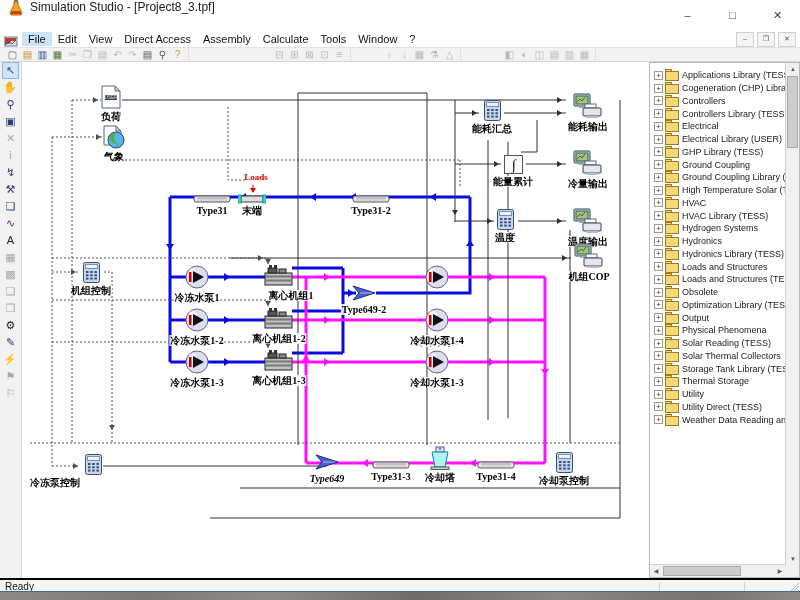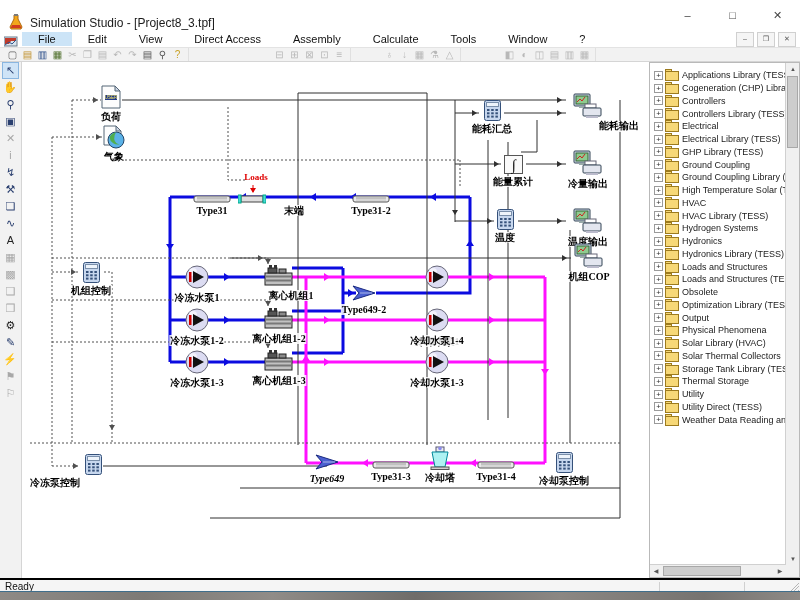--- a/index.html
+++ b/index.html
@@ -1,28 +1,28 @@
 <!DOCTYPE html>
 <html><head>
 <meta charset="utf-8">
 <style>
   html,body{margin:0;padding:0;background:#444;}
   #app{position:relative;width:800px;height:600px;background:#fff;overflow:hidden;
        font-family:"Liberation Sans",sans-serif;-webkit-user-select:none;user-select:none;}
   
-  .titlebar{position:absolute;left:0;top:0;width:800px;height:30px;background:#ffffff;display:flex;align-items:flex-end;}
+  .titlebar{position:absolute;left:0;top:0;width:800px;height:30px;background:#ffffff;display:flex;align-items:flex-start;}
   .app-icon{width:16px;height:16px;margin-left:8px;margin-right:6px;flex:0 0 auto;}
   .title-text{font-size:12px;color:#1a1a1a;white-space:nowrap;}
   .win-btns{position:absolute;right:0;top:0;height:30px;display:flex;}
   .win-btn{width:45px;height:30px;text-align:center;line-height:30px;font-size:11px;color:#444;}
   
   .menubar{position:absolute;left:0;top:30px;width:800px;height:17px;background:#ffffff;display:flex;align-items:center;border-bottom:1px solid #e3e3e3;}
   .mdi-doc{width:14px;height:12px;margin:0 4px 0 4px;}
   #menus{display:flex;height:17px;align-items:center;}
-  .menu-item{font-size:11px;color:#111;padding:1px 16px;white-space:nowrap;}
+  .menu-item{font-size:11px;color:#111;padding:1px 6px;white-space:nowrap;}
   .menu-item.active{background:#cce4f7;}
   .mdi-btns{position:absolute;right:4px;top:2px;display:flex;gap:3px;}
   .mdi-btn{width:16px;height:13px;border:1px solid #d0d0d0;background:#f5f5f5;font-size:7px;line-height:12px;text-align:center;color:#555;}
   
   .toolbar{position:absolute;left:0;top:48px;width:800px;height:13px;background:#f2f2f2;border-bottom:1px solid #d5d5d5;display:flex;align-items:center;padding-top:0;}
   .tb-group{display:flex;align-items:center;height:13px;padding:0 3px;border-right:1px solid #e0e0e0;background:#f2f2f2;}
   .tbtn{width:15px;height:13px;font-size:10px;line-height:13px;text-align:center;color:#333;}
   .tbtn.dis{color:#b8b8b8 !important;}
   
   .lefttb{position:absolute;left:0;top:62px;width:21px;height:516px;background:#f2f2f2;border-right:1px solid #d5d5d5;}
@@ -279,21 +279,21 @@
           <rect x="1" y="3" width="36" height="6" rx="2" fill="#e9e9e9" stroke="#555"></rect>
           <line x1="4" y1="5" x2="34" y2="5" stroke="#9a9a9a"></line>
           <line x1="4" y1="7" x2="34" y2="7" stroke="#c2c2c2"></line>
         </svg></div>
       <div class="clabel" style="left: 190px; top: 143px; text-align: right;">Type31</div>
       <div class="comp" style="left: 216px; top: 129px;"><svg width="28" height="12">
           <rect x="3" y="3" width="22" height="6" fill="#dedede" stroke="#444"></rect>
           <rect x="0" y="2" width="3" height="8" fill="#45d8d8" stroke="#0a8"></rect>
           <rect x="25" y="2" width="3" height="8" fill="#45d8d8" stroke="#0a8"></rect>
         </svg></div>
-      <div class="clabel" style="left: 230px; top: 143px; margin-left: 42px;">末端</div>
+      <div class="clabel" style="left: 230px; top: 143px;">末端</div>
       <div class="comp" style="left: 330px; top: 129px;"><svg width="38" height="12">
           <rect x="1" y="3" width="36" height="6" rx="2" fill="#e9e9e9" stroke="#555"></rect>
           <line x1="4" y1="5" x2="34" y2="5" stroke="#9a9a9a"></line>
           <line x1="4" y1="7" x2="34" y2="7" stroke="#c2c2c2"></line>
         </svg></div>
       <div class="clabel" style="left: 349px; top: 143px;">Type31-2</div>
       <div class="comp" style="left: 461.5px; top: 37.5px;"><svg width="17" height="21">
           <rect x="0.5" y="0.5" width="16" height="20" rx="2" fill="#c7d7ee" stroke="#35517a"></rect>
           <rect x="2.5" y="2.5" width="12" height="4" fill="#eef4fb" stroke="#7a8faa"></rect>
           <g fill="#35517a">
@@ -311,21 +311,21 @@
       <div class="clabel" style="left: 470px; top: 60.5px;">能耗汇总</div>
       <div class="comp" style="left: 551px; top: 31px;"><svg width="30" height="26">
           <rect x="1" y="1" width="16" height="12" rx="1" fill="#cfd9ea" stroke="#345"></rect>
           <rect x="3" y="3" width="12" height="8" fill="#8fca8f" stroke="#363"></rect>
           <polyline points="4,9 7,6 9,8 12,4" stroke="#c22" fill="none"></polyline>
           <rect x="6" y="13" width="6" height="2" fill="#9aa"></rect>
           <rect x="12" y="11" width="11" height="4" fill="#fff" stroke="#667"></rect>
           <rect x="10" y="15" width="18" height="8" rx="1" fill="#e3e6ef" stroke="#345"></rect>
           <rect x="13" y="23" width="12" height="2" fill="#bbc"></rect>
         </svg></div>
-      <div class="clabel" style="left: 597px; top: 59px; font-family: Liberation Mono, monospace;">能耗输出</div>
+      <div class="clabel" style="left: 566px; top: 59px;">能耗输出</div>
       <div class="comp" style="left: 481.5px; top: 92.5px;"><svg width="19" height="19">
           <rect x="0.5" y="0.5" width="18" height="18" fill="#fafafa" stroke="#555"></rect>
           <text x="9.5" y="14.5" font-size="15" text-anchor="middle" fill="#111" font-family="Liberation Serif,serif">∫</text>
         </svg></div>
       <div class="clabel" style="left: 491px; top: 113.5px;">能量累计</div>
       <div class="comp" style="left: 551px; top: 88px;"><svg width="30" height="26">
           <rect x="1" y="1" width="16" height="12" rx="1" fill="#cfd9ea" stroke="#345"></rect>
           <rect x="3" y="3" width="12" height="8" fill="#8fca8f" stroke="#363"></rect>
           <polyline points="4,9 7,6 9,8 12,4" stroke="#c22" fill="none"></polyline>
           <rect x="6" y="13" width="6" height="2" fill="#9aa"></rect>
@@ -545,21 +545,21 @@
           <span class="tlabel">Controllers Library (TESS)</span>
         </div>
         <div class="tree-row">
           <span class="plus">+</span>
           <span class="folder"></span>
           <span class="tlabel">Electrical</span>
         </div>
         <div class="tree-row">
           <span class="plus">+</span>
           <span class="folder"></span>
-          <span class="tlabel">Electrical Library (TESS)</span>
+          <span class="tlabel">Electrical Library (USER)</span>
         </div>
         <div class="tree-row">
           <span class="plus">+</span>
           <span class="folder"></span>
           <span class="tlabel">GHP Library (TESS)</span>
         </div>
         <div class="tree-row">
           <span class="plus">+</span>
           <span class="folder"></span>
           <span class="tlabel">Ground Coupling</span>
@@ -625,21 +625,21 @@
           <span class="tlabel">Output</span>
         </div>
         <div class="tree-row">
           <span class="plus">+</span>
           <span class="folder"></span>
           <span class="tlabel">Physical Phenomena</span>
         </div>
         <div class="tree-row">
           <span class="plus">+</span>
           <span class="folder"></span>
-          <span class="tlabel">Solar Library (HVAC)</span>
+          <span class="tlabel">Solar Reading (TESS)</span>
         </div>
         <div class="tree-row">
           <span class="plus">+</span>
           <span class="folder"></span>
           <span class="tlabel">Solar Thermal Collectors</span>
         </div>
         <div class="tree-row">
           <span class="plus">+</span>
           <span class="folder"></span>
           <span class="tlabel">Storage Tank Library (TESS)</span>

